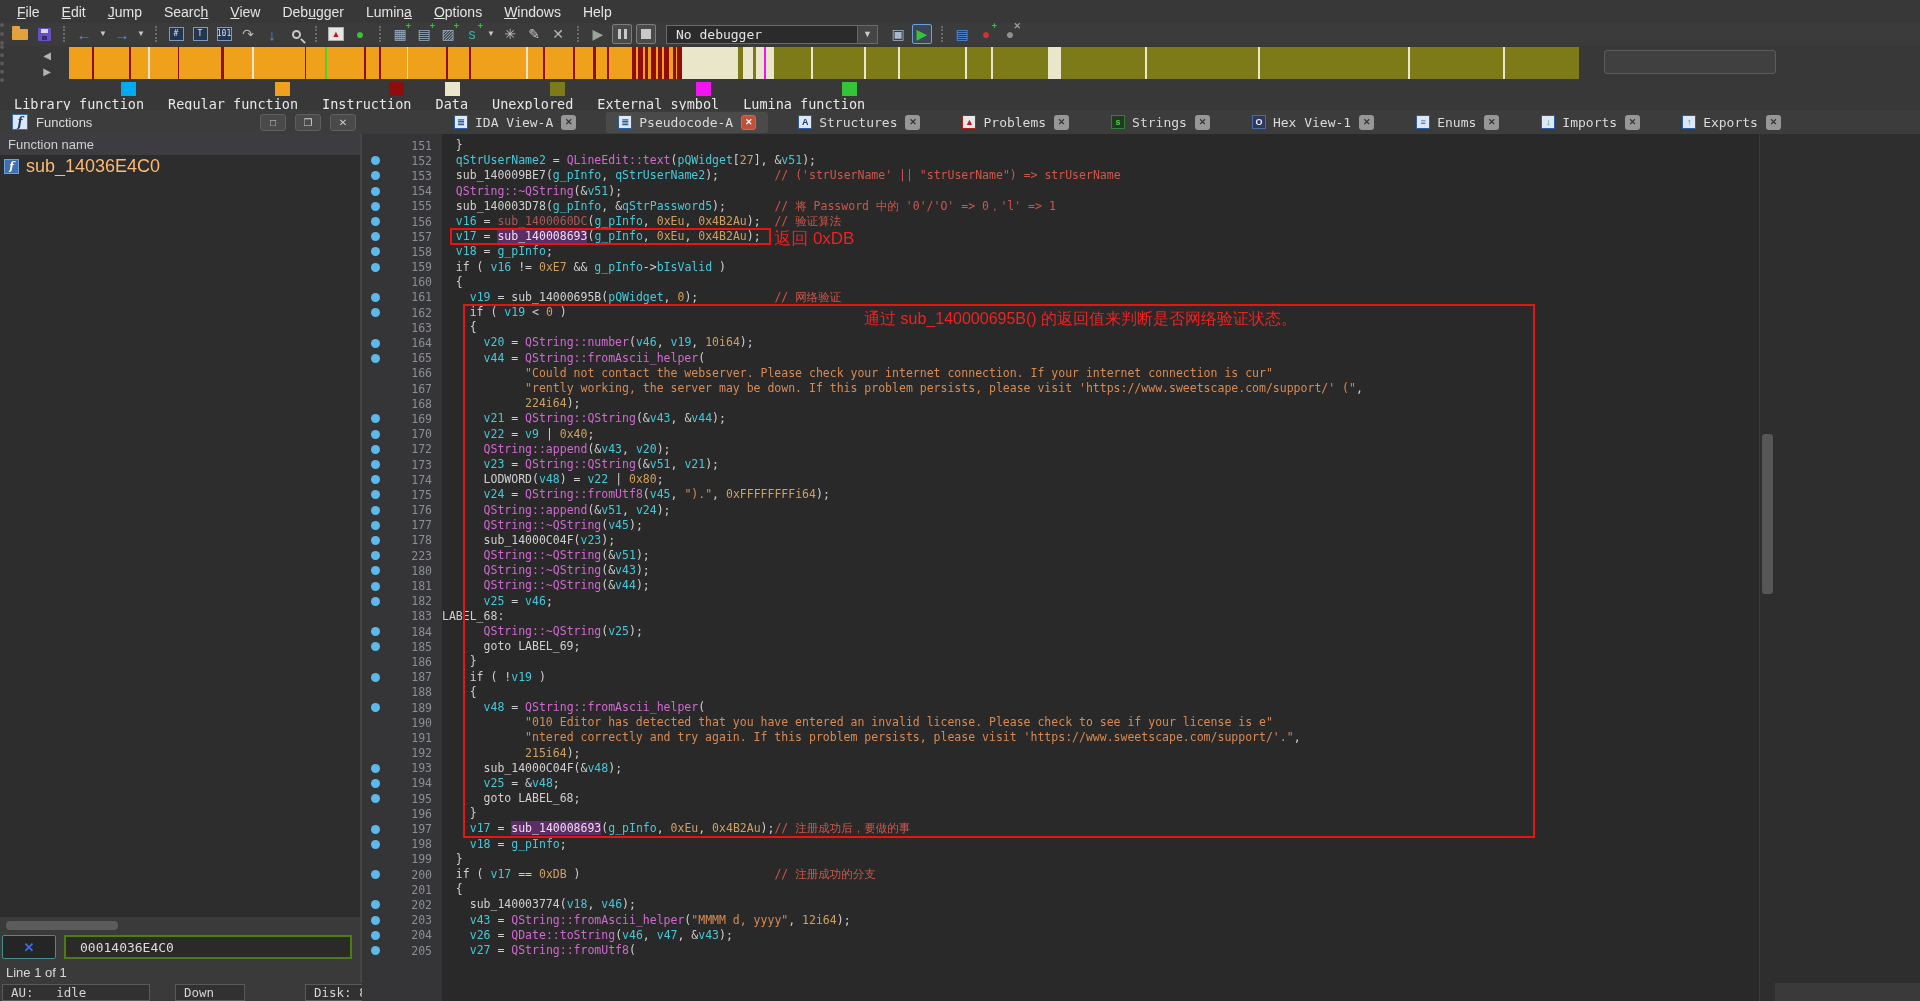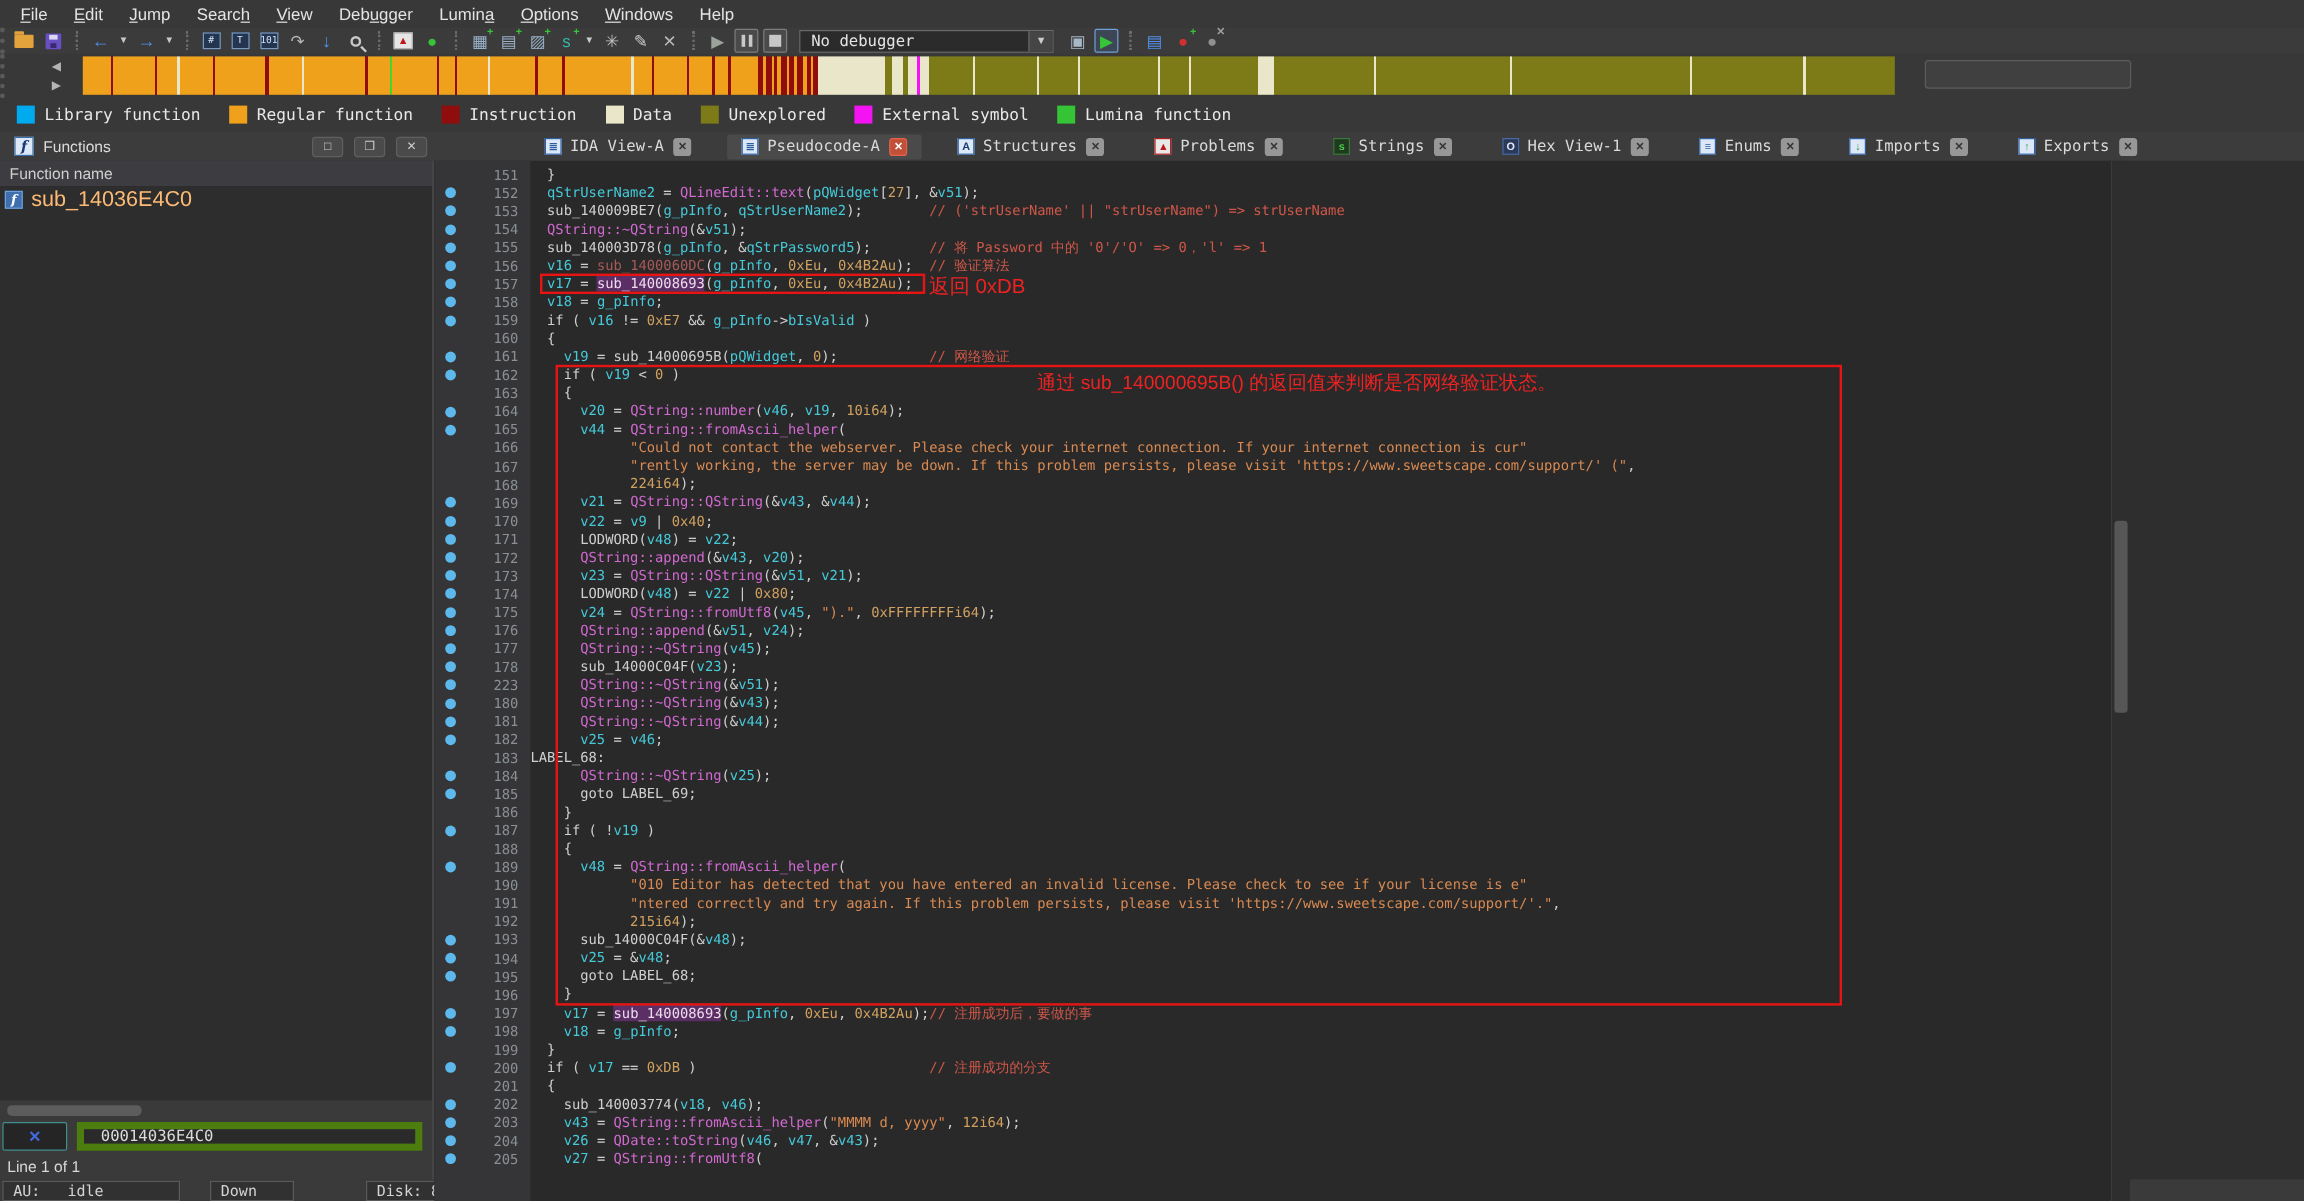--- a/index.html
+++ b/index.html
@@ -37,21 +37,21 @@
 
   
   .navrow { height:37px; background:#383838; position:relative; flex:none; border-left:4px dotted #5a5a5a; }
   .navarrows { position:absolute; left:34px; top:2px; width:18px; display:flex; flex-direction:column; }
   .navarrow { height:16px; color:#b4b4b4; font-size:10px; display:flex; align-items:center; justify-content:center; }
   .navband { position:absolute; left:65px; top:2px; width:1510px; height:32px; }
   .navinset { position:absolute; left:1600px; top:5px; width:172px; height:24px; background:#404040; border:1px solid #5c5c5c; border-radius:3px; }
 
   
   .legend { height:28px; background:#383838; display:flex; align-items:center; padding-left:14px; flex:none; }
-  .litem { display:flex; align-items:flex-start; margin-right:24px; }
+  .litem { display:flex; align-items:flex-end; margin-right:24px;flex-direction:column; }
   .lchip { width:15px; height:15px; margin-right:8px; flex:none; }
   .llabel { font-family:"DejaVu Sans Mono",monospace; font-size:13.5px; color:#e8e8e8; white-space:nowrap; }
 
   
   .tabrow { height:24px; display:flex; flex:none; background:#3c3c3c; }
   .fp-titlebar { width:362px; flex:none; display:flex; align-items:center; padding:0 6px 0 12px; background:#3c3c3c; }
   .fp-ficon { width:16px; height:16px; background:#dce8f8; border:1px solid #3a6ea5; color:#1a3a70; font-family:"DejaVu Serif",serif; font-style:italic; font-weight:bold; font-size:12px; display:flex; align-items:center; justify-content:center; margin-right:8px; }
   .fp-title { font-size:13px; color:#dcdcdc; }
   .wbtn { width:26px; height:17px; background:#4a4a4a; border:1px solid #5f5f5f; border-radius:3px; color:#cfcfcf; font-size:10px; display:flex; align-items:center; justify-content:center; margin-left:9px; }
   .fp-spacer { flex:1; }
@@ -68,21 +68,21 @@
   .leftcol { width:360px; flex:none; display:flex; flex-direction:column; background:#3a3a3a; }
   .fp-header { height:22px; background:#3d3d41; border-bottom:1px solid #2c2c2c; font-size:13px; color:#cfcfcf; display:flex; align-items:center; padding-left:8px; flex:none; }
   .fp-row { height:20px; display:flex; align-items:center; padding-left:4px; background:#2d2d2d; flex:none; }
   .fp-rowicon { width:15px; height:15px; background:#3f6fae; border:1px solid #6f9fd8; color:#fff; font-family:"DejaVu Serif",serif; font-style:italic; font-weight:bold; font-size:11px; display:flex; align-items:center; justify-content:center; margin-right:7px; }
   .fp-rowname { font-size:18px; color:#fdba74; }
   .fp-body { flex:1; background:#2d2d2d; }
   .fp-hscroll { height:16px; display:flex; align-items:center; flex:none; }
   .fp-hthumb { width:112px; height:9px; background:#5c5c5c; border-radius:4px; margin-left:6px; }
   .fp-addr { height:28px; display:flex; align-items:center; flex:none; padding-left:2px; }
   .fp-xbtn { width:54px; height:24px; background:#252525; border:1px solid #3f8f8f; border-radius:2px; color:#4169e1; font-size:13px; font-weight:bold; display:flex; align-items:center; justify-content:center; }
-  .fp-addrbox { width:288px; height:24px; background:#2a2a2a; border:6px solid #4d7c0f; margin-left:8px; display:flex; align-items:center; font-family:"DejaVu Sans Mono",monospace; font-size:13px; color:#dcdcdc; padding-left:14px; }
+  .fp-addrbox { width:288px; height:24px; background:#2a2a2a; border:2px solid #4d7c0f; margin-left:8px; display:flex; align-items:center; font-family:"DejaVu Sans Mono",monospace; font-size:13px; color:#dcdcdc; padding-left:14px; }
   .fp-line { height:22px; display:flex; align-items:center; font-size:13px; color:#d8d8d8; padding-left:6px; flex:none; }
 
   .splitter { width:2px; background:#454545; flex:none; }
 
   .codecol { width:1413px; flex:none; display:flex; flex-direction:column; }
   .codepane { height:968px; background:#292929; position:relative; overflow:hidden; padding-top:4px; flex:none; }
   .gutterbg { position:absolute; left:0; top:0; bottom:0; width:80px; background:#353538; }
   .crow { display:flex; height:15.2px; position:relative; }
   .gut { width:80px; flex:none; display:flex; align-items:center; position:relative; z-index:2; }
   .dot { width:9px; height:9px; border-radius:50%; margin-left:9px; flex:none; }
@@ -446,27 +446,20 @@
           <div class="crow">
             <div class="gut">
               <div class="dot on"></div>
               <div class="lnum">170</div>
             </div>
             <div class="cline"><span class="cp">      </span><span class="cv">v22</span><span class="cp"> = </span><span class="cv">v9</span><span class="cp"> | </span><span class="cn">0x40</span><span class="cp">;</span></div>
           </div>
           <div class="crow">
             <div class="gut">
               <div class="dot on"></div>
-              <div class="lnum">171</div>
-            </div>
-            <div class="cline"><span class="cp">      </span><span class="cp">LODWORD</span><span class="cp">(</span><span class="cv">v48</span><span class="cp">) = </span><span class="cv">v22</span><span class="cp">;</span></div>
-          </div>
-          <div class="crow">
-            <div class="gut">
-              <div class="dot on"></div>
               <div class="lnum">172</div>
             </div>
             <div class="cline"><span class="cp">      </span><span class="cq">QString::append</span><span class="cp">(&amp;</span><span class="cv">v43</span><span class="cp">, </span><span class="cv">v20</span><span class="cp">);</span></div>
           </div>
           <div class="crow">
             <div class="gut">
               <div class="dot on"></div>
               <div class="lnum">173</div>
             </div>
             <div class="cline"><span class="cp">      </span><span class="cv">v23</span><span class="cp"> = </span><span class="cq">QString::QString</span><span class="cp">(&amp;</span><span class="cv">v51</span><span class="cp">, </span><span class="cv">v21</span><span class="cp">);</span></div>

